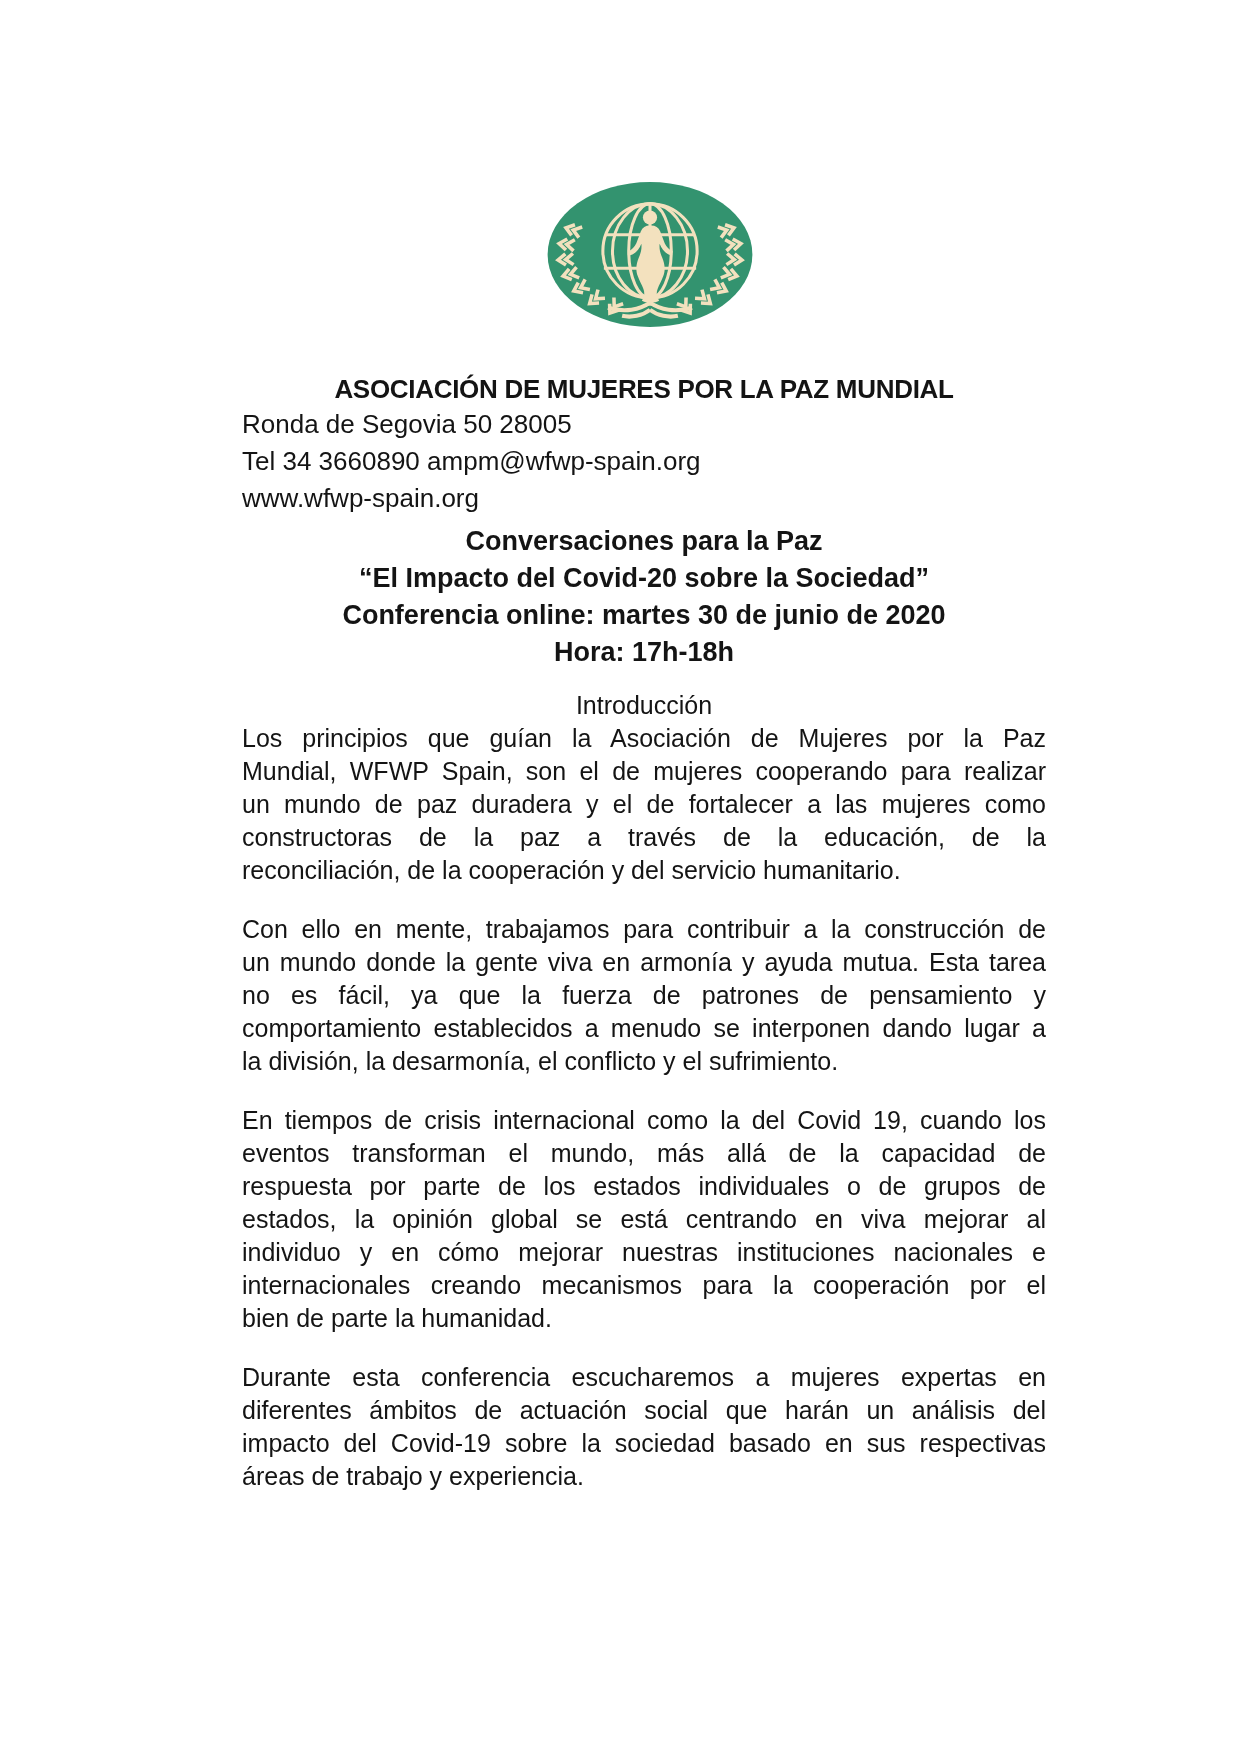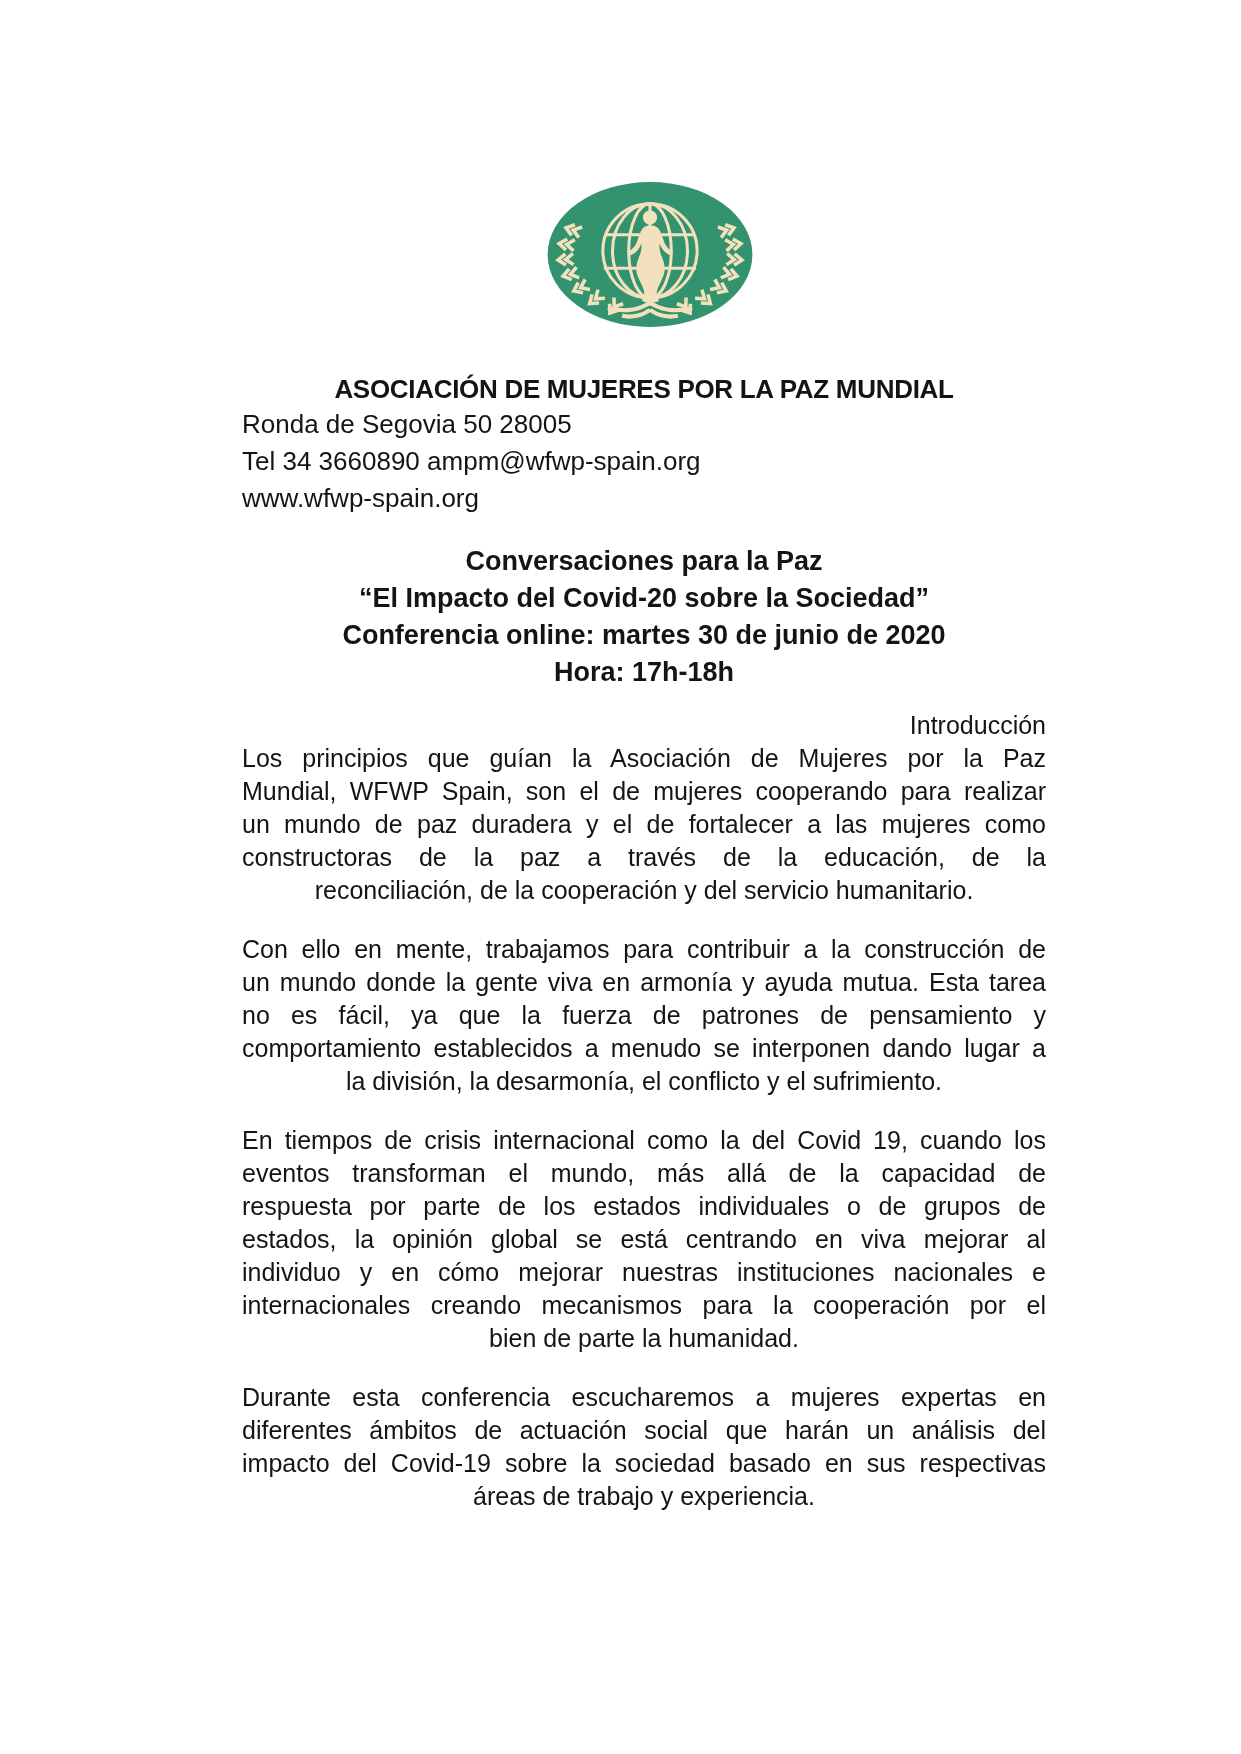--- a/index.html
+++ b/index.html
@@ -29,39 +29,39 @@
     line-height:34px;
     letter-spacing:-0.3px;
     white-space:nowrap;
   }
   .org-line{
     font-size:26px;
     line-height:37px;
     white-space:nowrap;
   }
   .event-block{
-    margin-top:26px;
+    margin-top:6px;
   }
   .event-line{
     text-align:center;
     font-weight:bold;
     font-size:27px;
     line-height:37px;
     white-space:nowrap;
   }
   .body-text{
     margin-top:18px;
     font-size:25px;
     line-height:33px;
   }
   .section-heading{
-    text-align:right;
+    text-align:center;
   }
   .para + .para{ margin-top:26px; }
-  .bline{ text-align:center; }
+  .bline{ text-align:left; }
   .bline.just{
     text-align:justify;
     text-align-last:justify;
   }
 </style>
 </head>
 <body>
 
 <div class="page">
   <div class="content">

